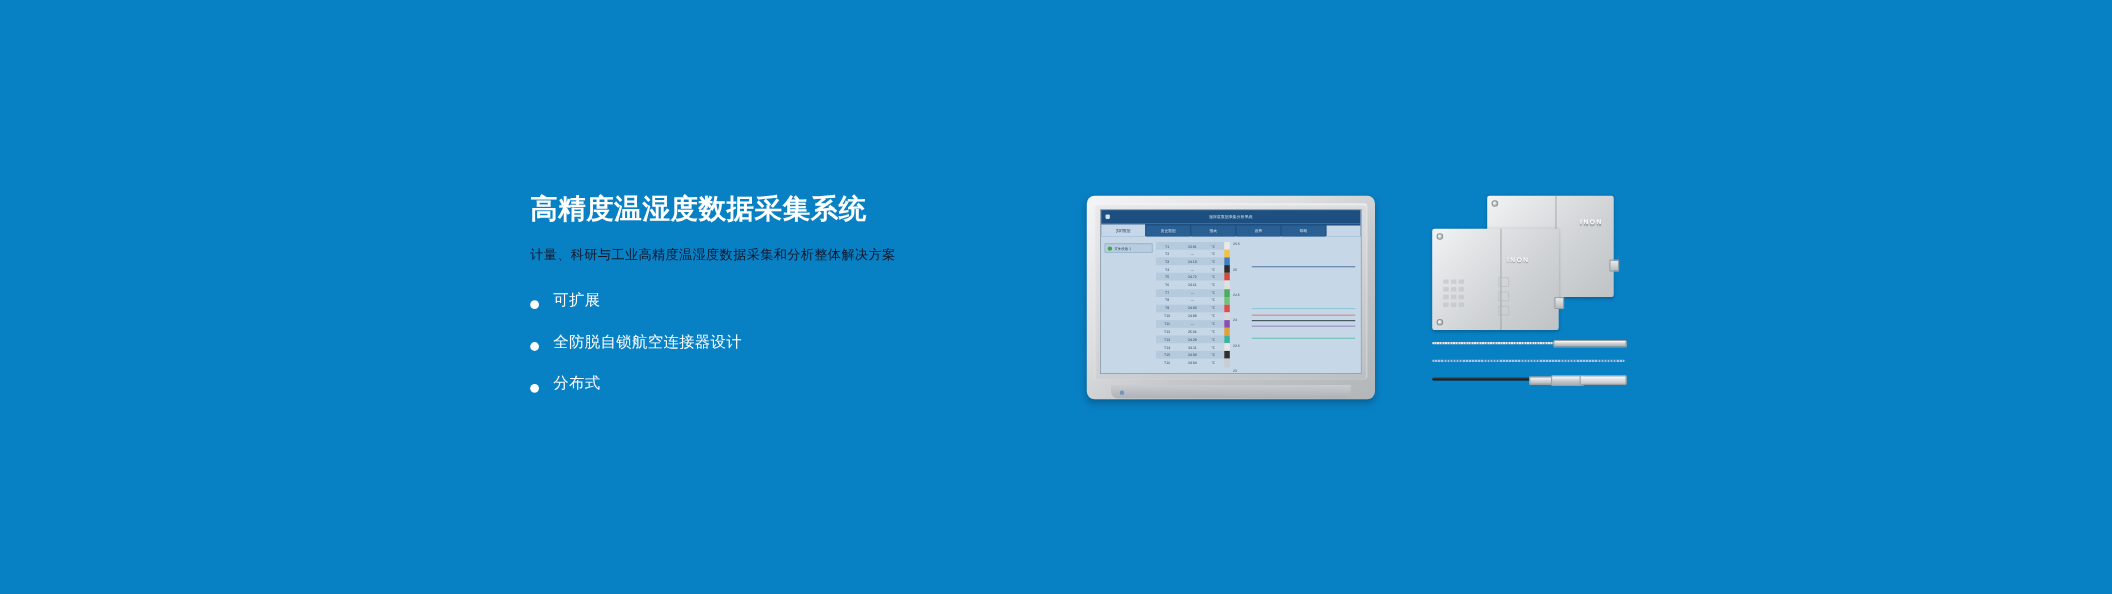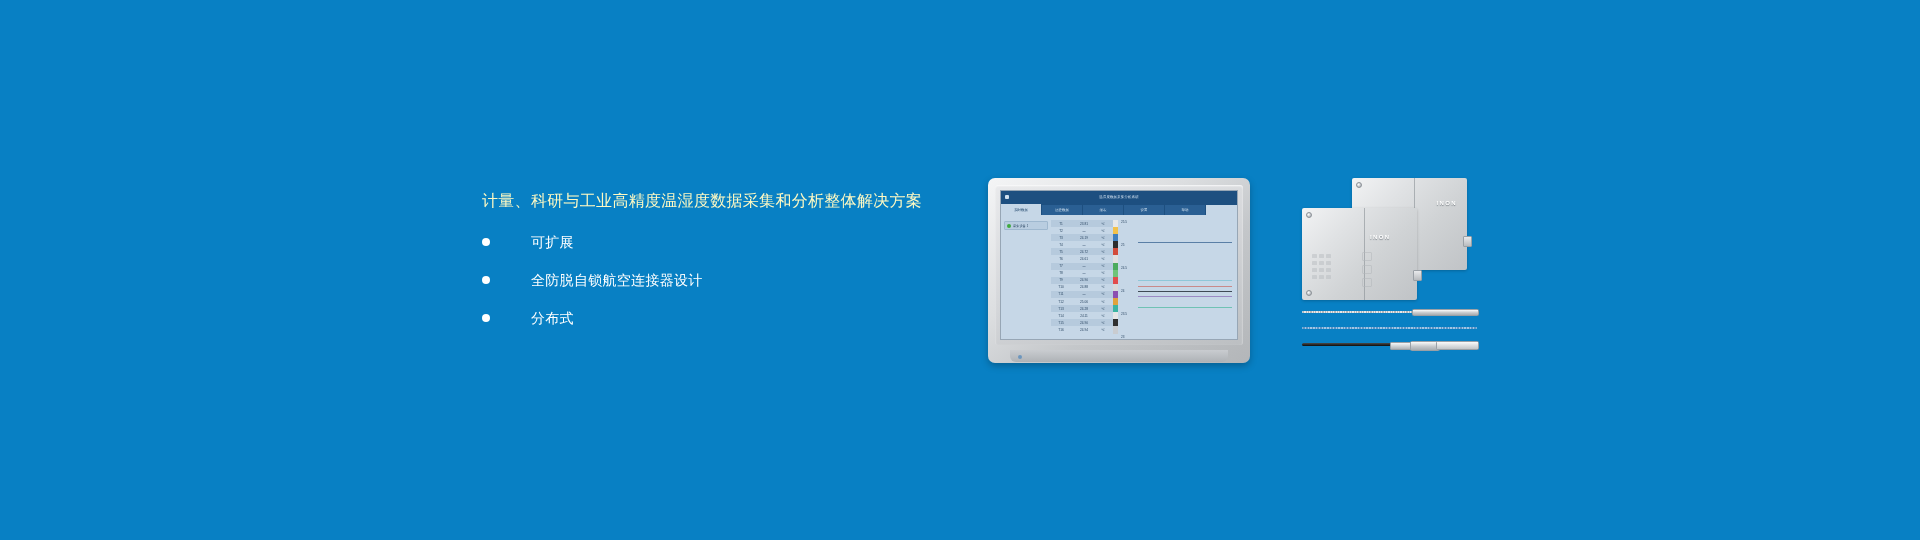--- a/index.html
+++ b/index.html
@@ -11,25 +11,25 @@
   }
   #banner{position:relative;width:1920px;height:540px;background:#0880c4;}
 
   
   .copy{position:absolute;left:482px;top:175px;width:470px;color:#ffffff;}
   .copy h1{
     margin:0;font-size:25px;line-height:30px;font-weight:bold;
     letter-spacing:0.5px;color:#ffffff;
   }
   .copy .sub{
-    margin-top:16px;font-size:16px;line-height:20px;font-weight:400;
-    color:#fef9c3;letter-spacing:0.3px;white-space:nowrap;
+    margin-top:16px;font-size:12px;line-height:20px;font-weight:400;
+    color:#0f172a;letter-spacing:0.3px;white-space:nowrap;
   }
   .bullets{margin-top:22px;}
-  .bullet{display:flex;align-items:center;margin-bottom:20px;gap:28px;}
+  .bullet{display:flex;align-items:flex-end;margin-bottom:20px;}
   .bullet .dot{
     width:8px;height:8px;border-radius:50%;background:#ffffff;
     margin-right:13px;flex:0 0 auto;
   }
   .bullet .btxt{font-size:14px;line-height:18px;color:#ffffff;letter-spacing:0.3px;white-space:nowrap;}
 
   
   .monitor{position:absolute;left:988px;top:178px;width:262px;height:185px;}
   .mon-outer{
     position:absolute;inset:0;border-radius:7px;
@@ -132,20 +132,21 @@
     background:linear-gradient(180deg,#fafbfb,#c6c9cc 55%,#a9adb1);border:.4px solid #9aa0a6;}
   .probe .ferrule{position:absolute;border-radius:1px;
     background:linear-gradient(180deg,#f6f7f8,#cfd2d5 55%,#b0b4b8);border:.4px solid #9aa0a6;}
 </style>
 </head>
 <body>
 
 <div id="banner">
 
   <div class="copy">
+    <h1>高精度温湿度数据采集系统</h1>
     <div class="sub">计量、科研与工业高精度温湿度数据采集和分析整体解决方案</div>
 
     <div class="bullets">
       <div class="bullet">
         <span class="dot"></span>
         <span class="btxt">可扩展</span>
       </div>
       <div class="bullet">
         <span class="dot"></span>
         <span class="btxt">全防脱自锁航空连接器设计</span>

